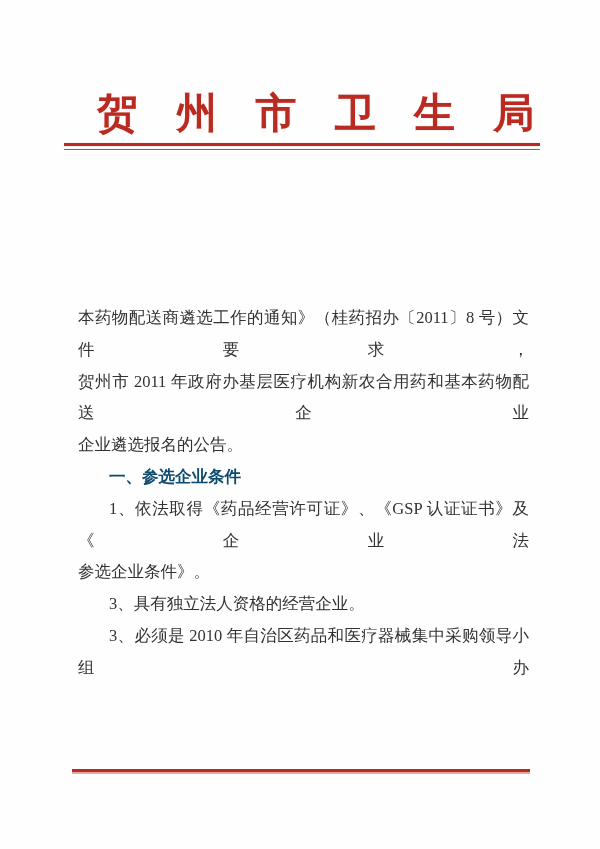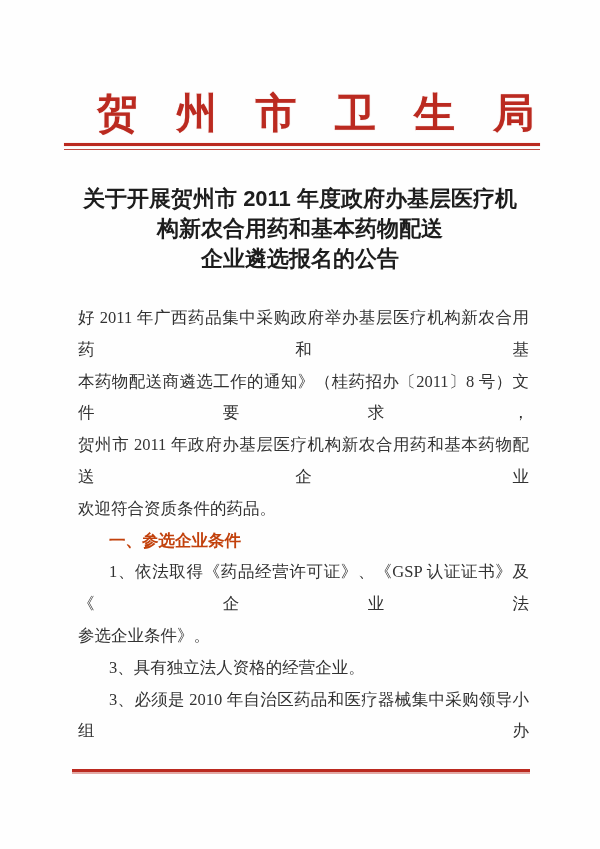--- a/index.html
+++ b/index.html
@@ -78,21 +78,21 @@
     padding: 0;
     white-space: normal;
   }
   .indent { text-indent: 31px; }
   .fill {
     text-align: justify;
     text-align-last: justify;
   }
   .heading {
     font-weight: bold;
-    color: #c2410c;
+    color: #0c4a6e;
   }
   
   .closing-rule {
     position: absolute;
     left: 72px;
     top: 769px;
     width: 458px;
     height: 3px;
     background: #bb2a20;
     box-shadow: 0 2px 0 rgba(187, 42, 32, 0.4);
@@ -100,31 +100,25 @@
 </style>
 </head>
 <body>
 
 <div class="page">
 
   <div class="agency">贺 州 市 卫 生 局</div>
   <div class="rule-thick"></div>
   <div class="rule-thin"></div>
 
-  <h1 class="doc-title">
-    <span class="t-line">关于开展贺州市 2011 年度政府办基层医疗机</span>
-    <span class="t-line">构新农合用药和基本药物配送</span>
-    <span class="t-line">企业遴选报名的公告</span>
-  </h1>
 
   <div class="body-block">
-    <p class="fill">好 2011 年广西药品集中采购政府举办基层医疗机构新农合用药和基</p>
     <p class="fill">本药物配送商遴选工作的通知》（桂药招办〔2011〕8 号）文件要求，</p>
     <p class="fill">贺州市 2011 年政府办基层医疗机构新农合用药和基本药物配送企业</p>
-    <p>欢迎符合资质条件的药品。</p>
+    <p>企业遴选报名的公告。</p>
     <p class="indent heading">一、参选企业条件</p>
     <p class="indent fill">1、依法取得《药品经营许可证》、《GSP 认证证书》及《企业法</p>
     <p>参选企业条件》。</p>
     <p class="indent">3、具有独立法人资格的经营企业。</p>
     <p class="indent fill">3、必须是 2010 年自治区药品和医疗器械集中采购领导小组办</p>
 
   </div>
 
   <div class="closing-rule"></div>
 

